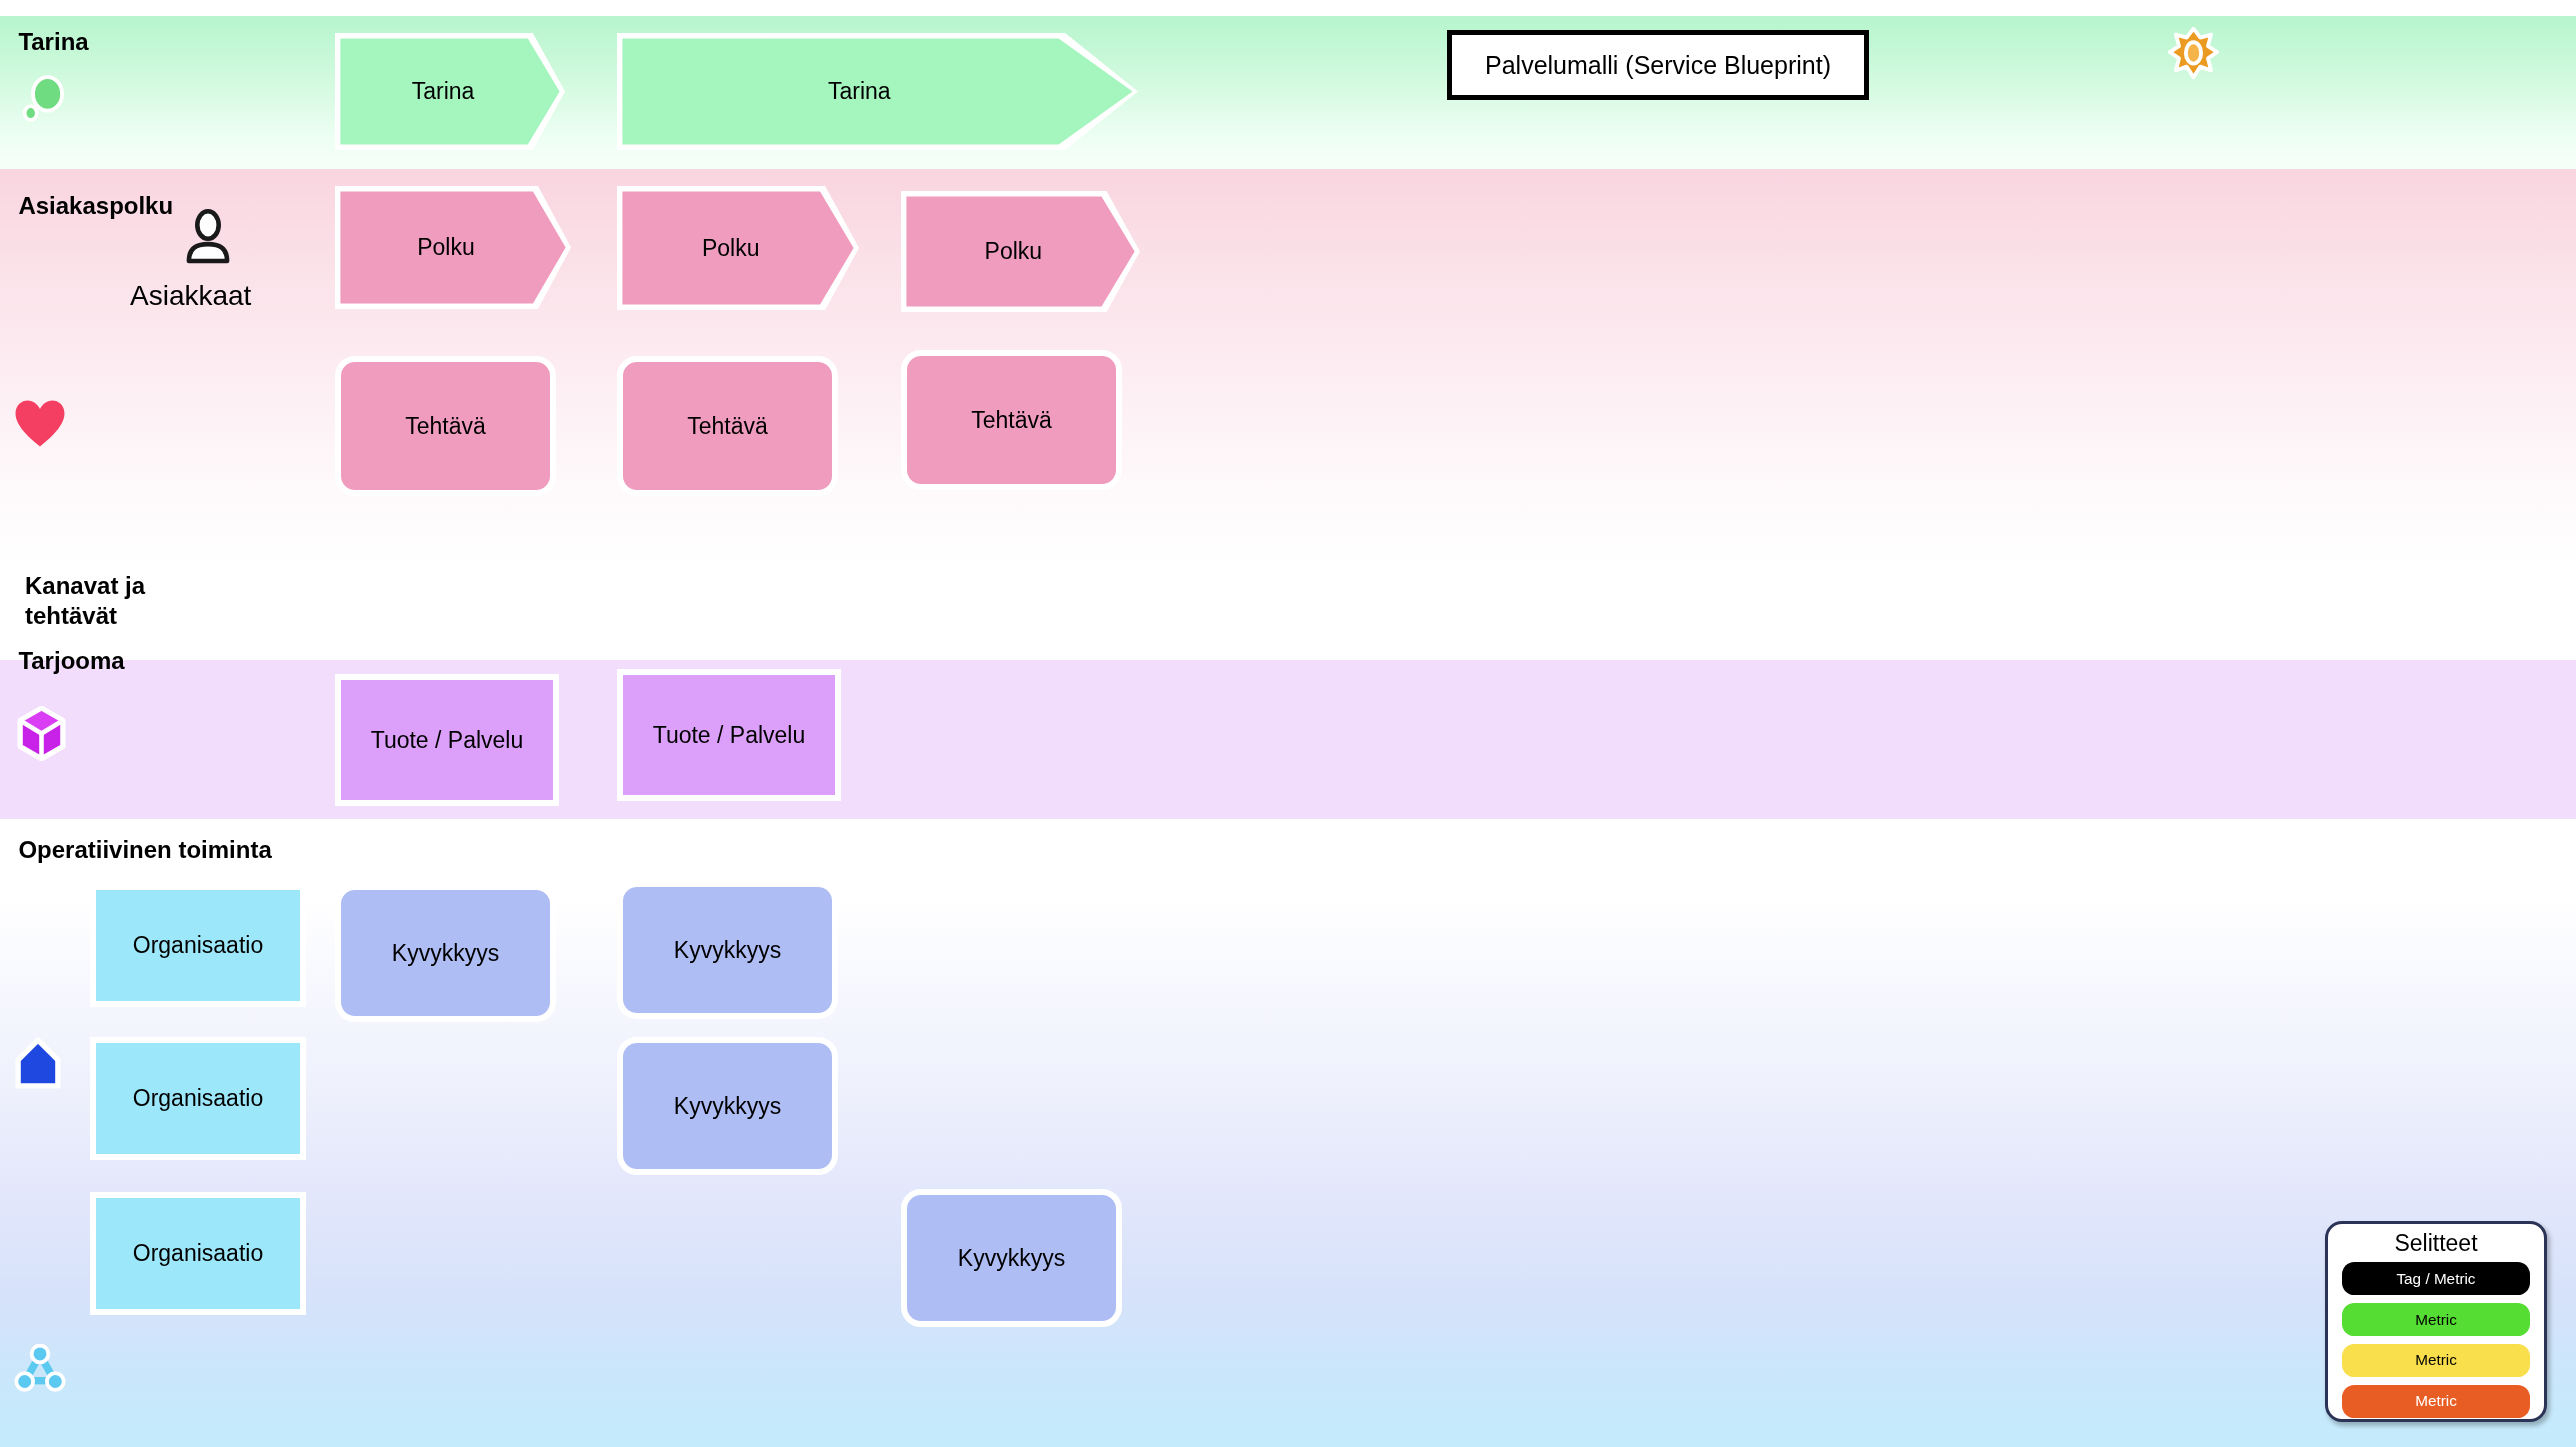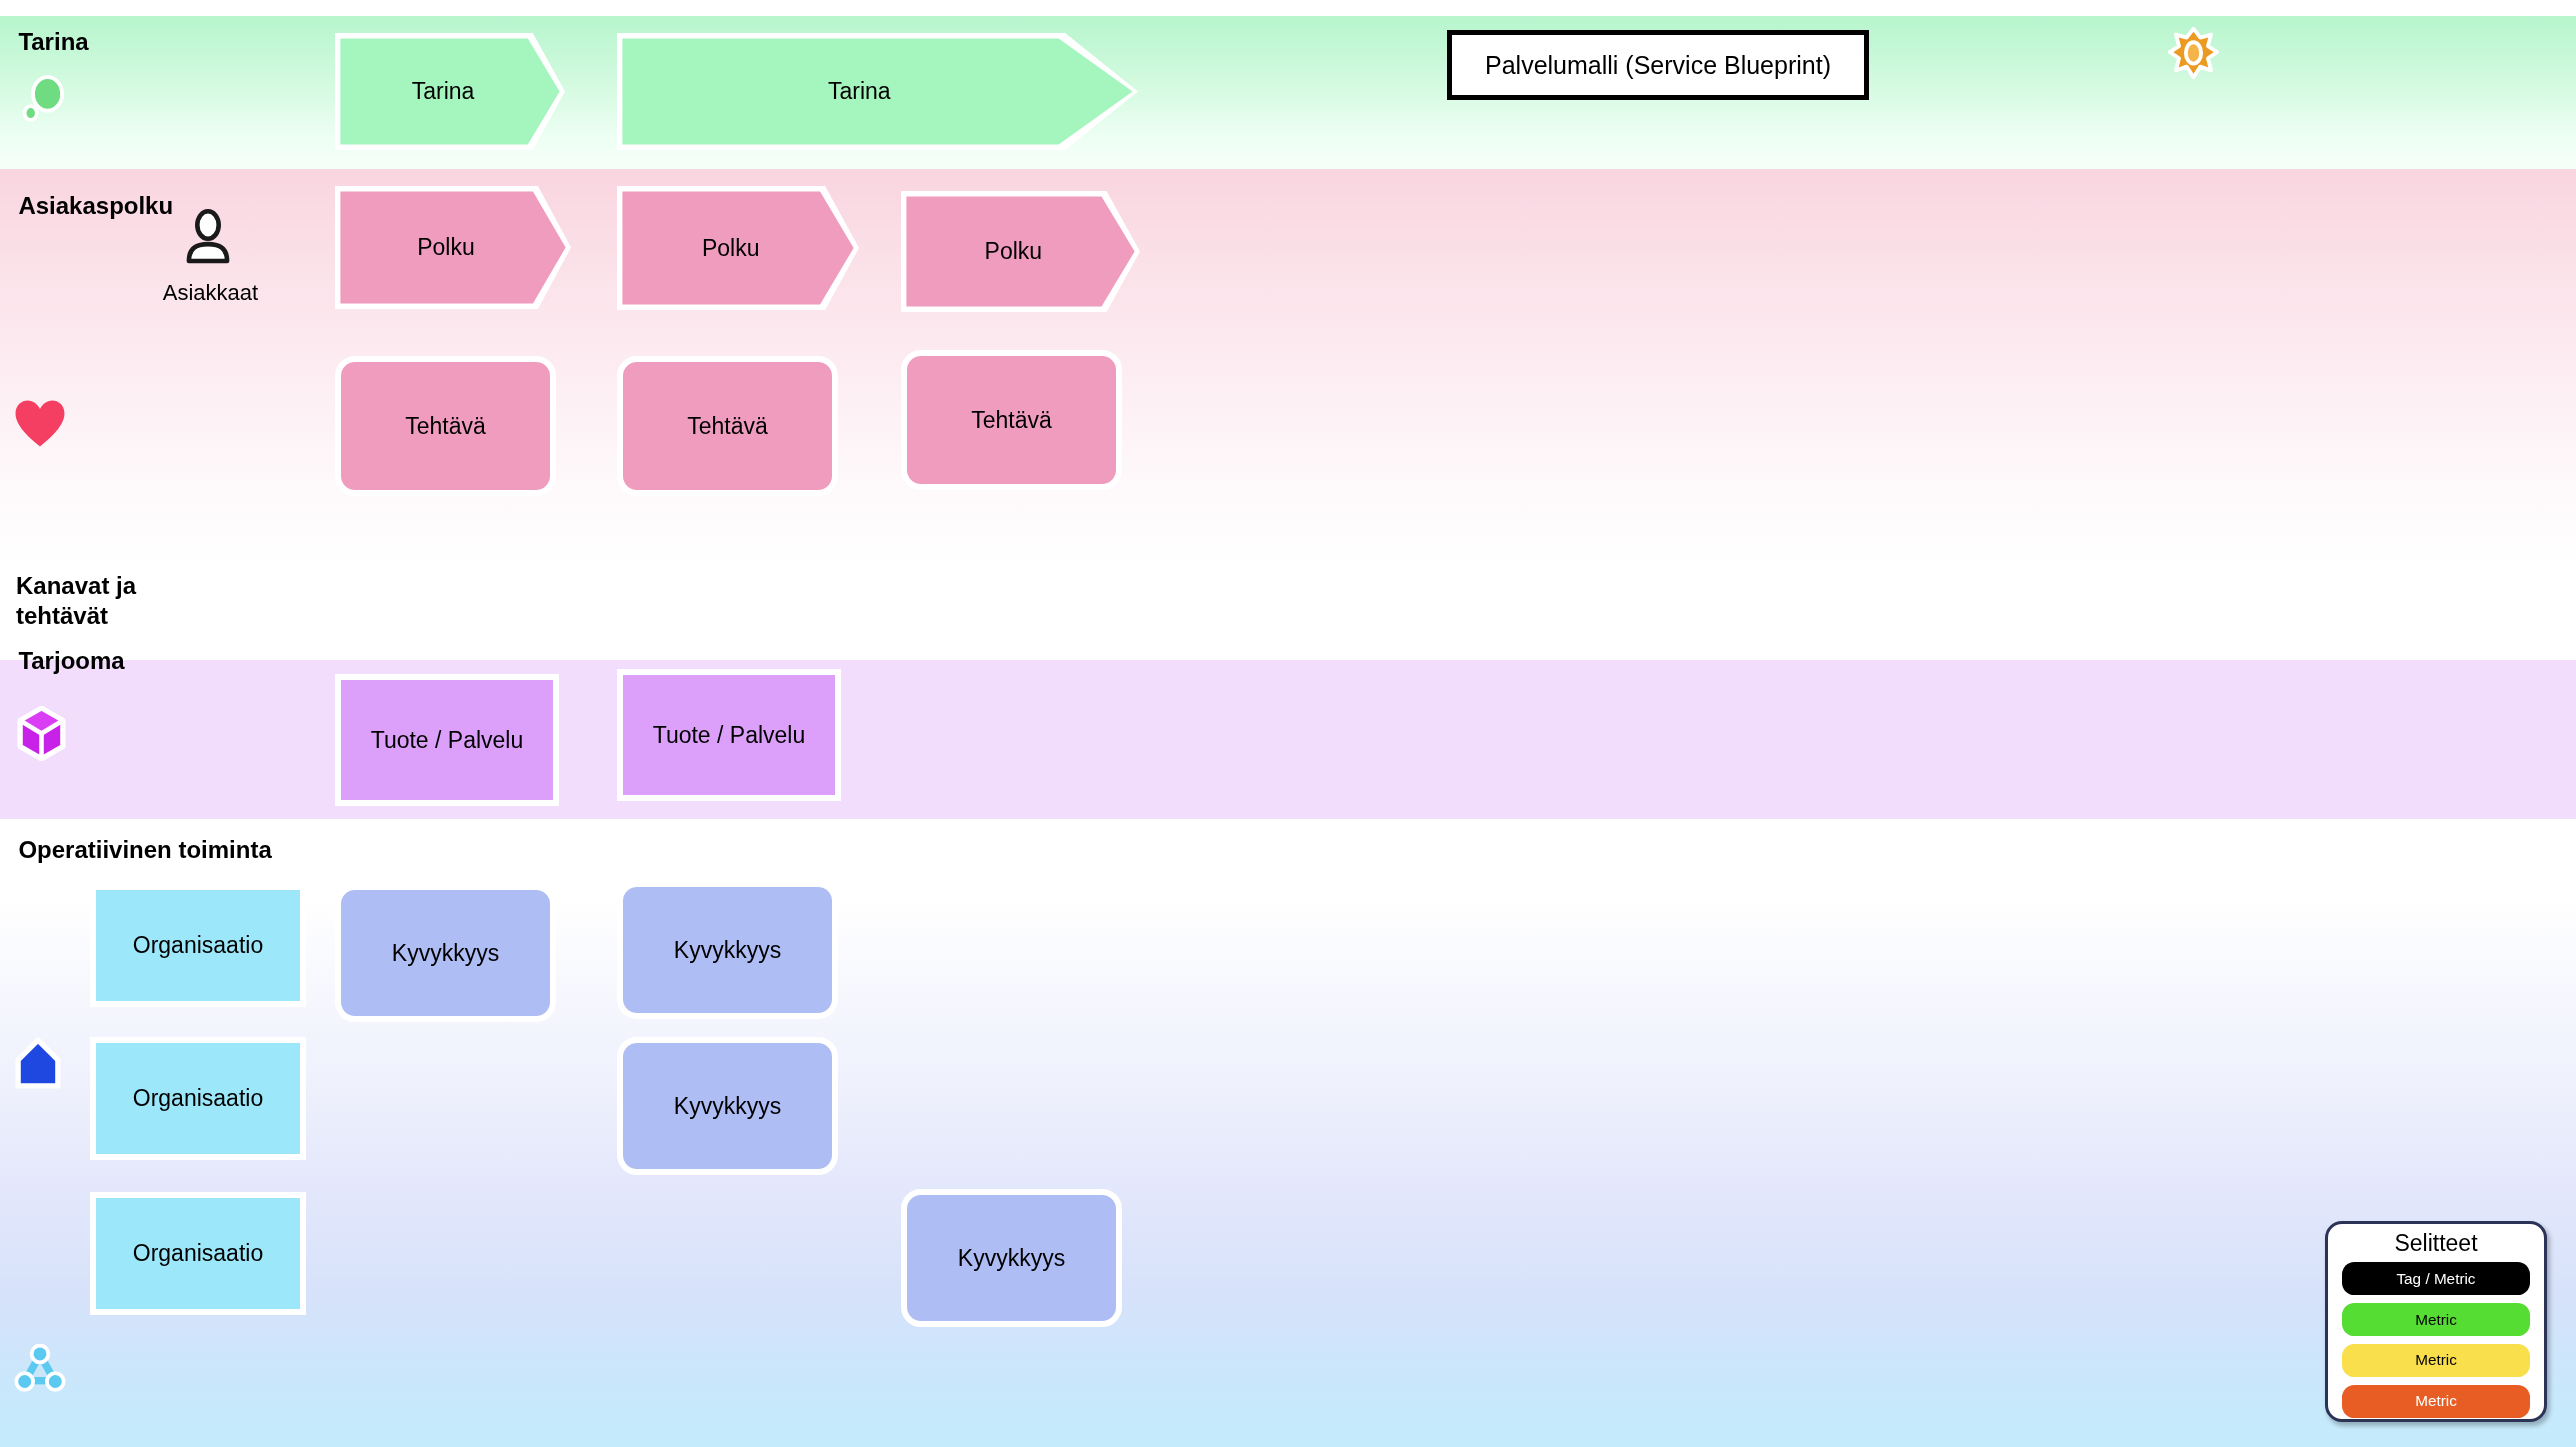--- a/index.html
+++ b/index.html
@@ -51,23 +51,22 @@
     font-size: 24px;
     color: #000000;
     line-height: 1.24;
     white-space: pre-line;
   }
 
   
   .rail-icon { position: absolute; }
   .rail-label {
     position: absolute;
-    font-size: 22px;
+    font-size: 28px;
     color: #000000;
-    text-align: center;
   }
 
   
   .node {
     position: absolute;
     box-sizing: border-box;
     display: flex;
     align-items: center;
     justify-content: center;
     text-align: center;
@@ -172,21 +171,21 @@
 <div id="canvas">
 
   <div class="band" id="band-tarina"></div>
   <div class="band" id="band-asiakaspolku"></div>
   <div class="band" id="band-kanavat"></div>
   <div class="band" id="band-tarjooma"></div>
   <div class="band" id="band-operatiivinen"></div>
 
   <div class="band-title" style="left:18.4px; top:10.7px;">Tarina</div>
   <div class="band-title" style="left:18.4px; top:175px;">Asiakaspolku</div>
-  <div class="band-title" style="left:16px; top:555px; width:199px;">Kanavat ja
+  <div class="band-title" style="left:25px; top:555px; width:199px;">Kanavat ja
 tehtävät</div>
   <div class="band-title" style="left:18.4px; top:630px;">Tarjooma</div>
   <div class="band-title" style="left:18.4px; top:819px;">Operatiivinen toiminta</div>
 
   <div class="rail-icon" style="left:20px; top:58px; width:49px; height:49px;">
     <svg width="49" height="49" viewBox="0 0 64 64">
       <ellipse cx="36" cy="26" rx="19" ry="22" fill="#6fdc82" stroke="#ffffff" stroke-width="5"></ellipse>
       <ellipse cx="14" cy="51" rx="8" ry="9" fill="#6fdc82" stroke="#ffffff" stroke-width="5"></ellipse>
     </svg>
   </div>

